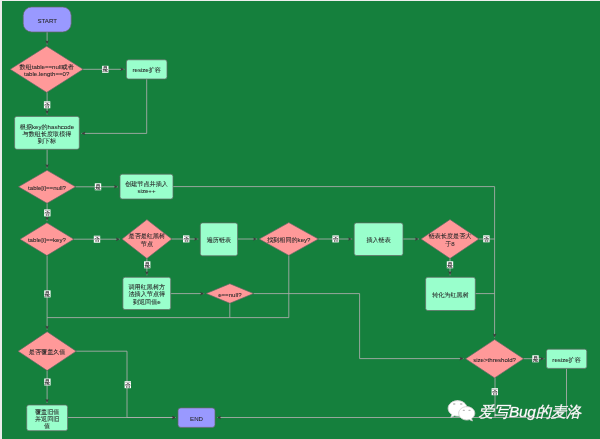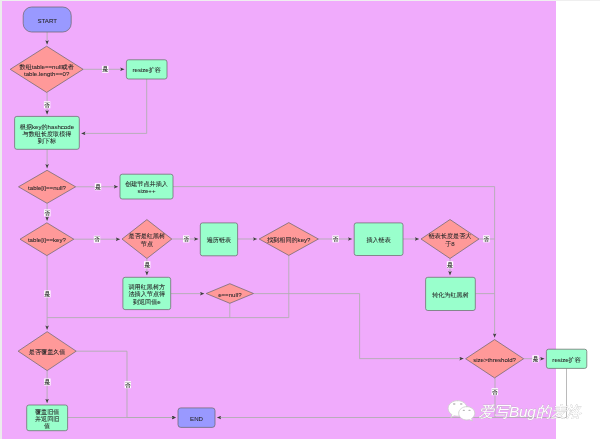--- a/index.html
+++ b/index.html
@@ -1,19 +1,19 @@
 <!DOCTYPE html>
 <html><head>
 <meta charset="utf-8">
 <title>HashMap put flowchart</title>
 <style>
   html,body{margin:0;padding:0;background:#ffffff;}
   body{width:600px;height:439px;overflow:hidden;
        font-family:"Liberation Sans","DejaVu Sans",sans-serif;}
-  #canvas{position:relative;width:556px;height:439px;background:#f0abfc;}
+  #canvas{position:relative;width:600px;height:439px;background:#15803d;}
   .frame-top{position:absolute;left:0;top:0;width:600px;height:1px;background:#efefef;}
   .frame-left{position:absolute;left:0;top:0;width:1.6px;height:439px;background:#ececec;}
   svg{position:absolute;left:0;top:0;}
   .node-text{filter:grayscale(0);font-size:6.1px;fill:#262626;stroke:#2b2b2b;stroke-width:0.07;paint-order:stroke;text-anchor:middle;dominant-baseline:central;}
   .edge-label{filter:grayscale(0);font-size:5.6px;fill:#1f1f1f;stroke:#2a2a2a;stroke-width:0.14;paint-order:stroke;text-anchor:middle;dominant-baseline:central;}
   .shape{stroke:#666666;stroke-width:0.7;}
   .edge{stroke:#adadad;stroke-width:0.85;fill:none;}
   .wm{position:absolute;}
 </style>
 </head>

